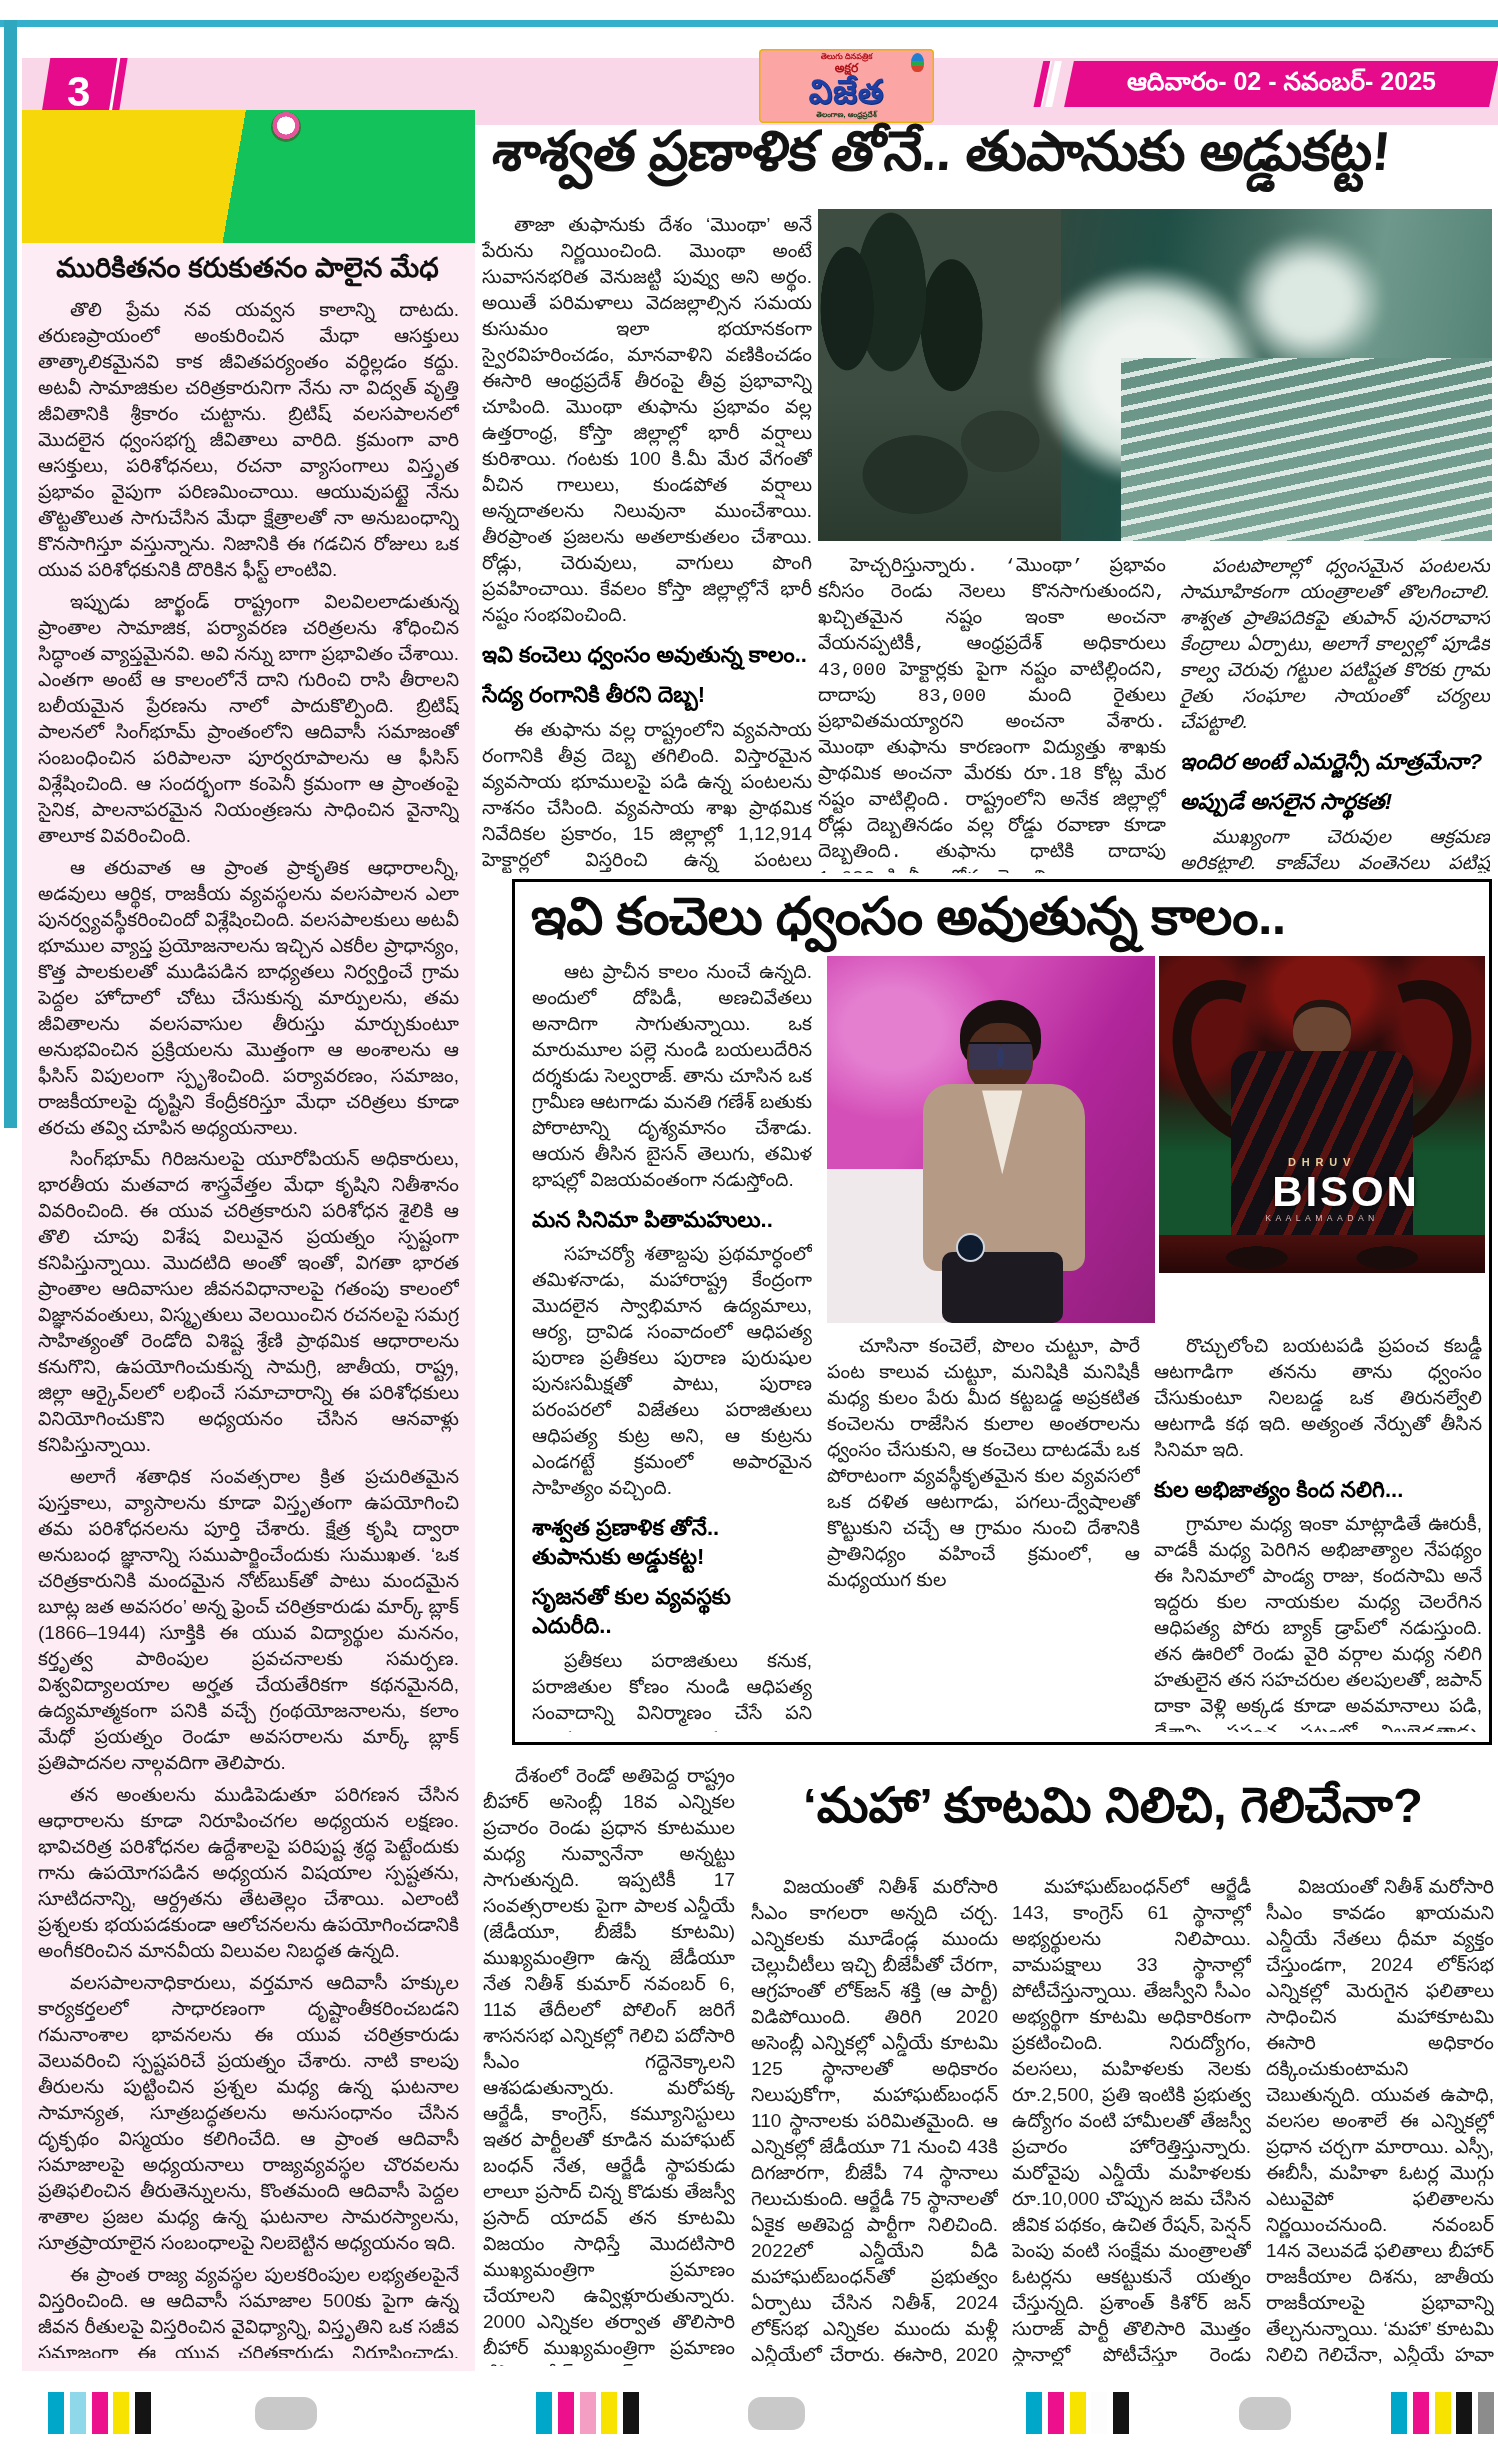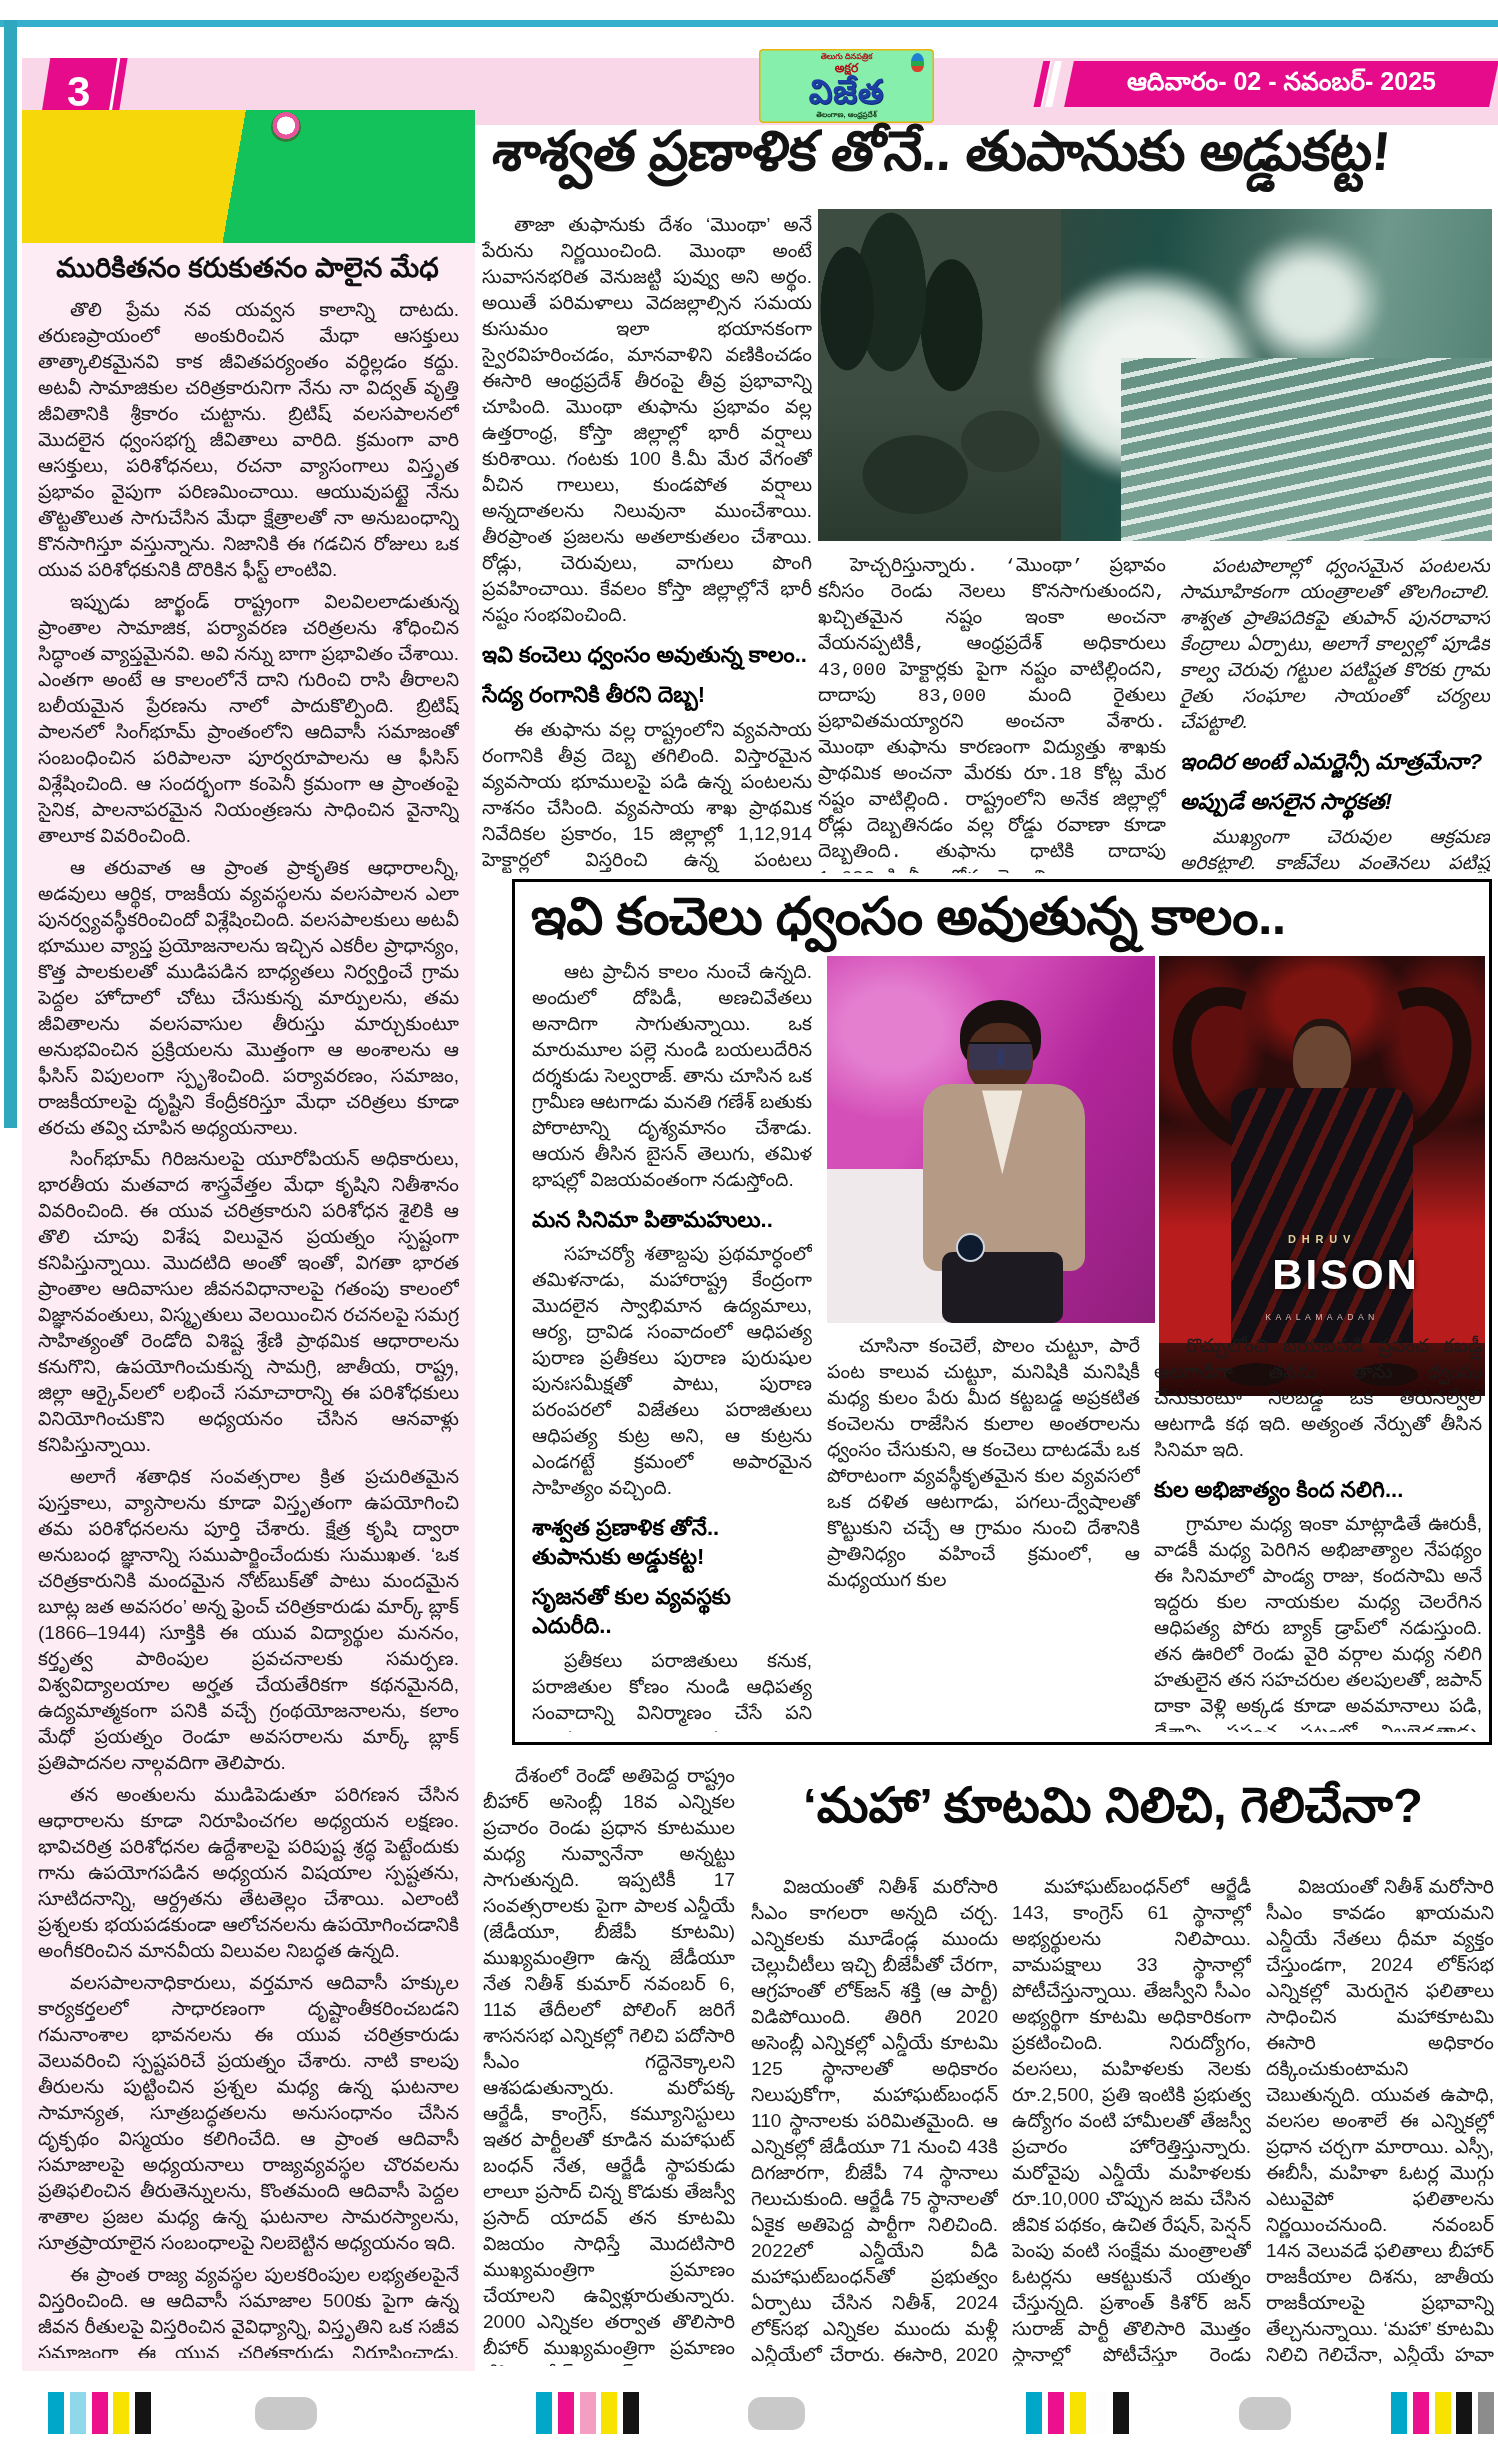--- a/index.html
+++ b/index.html
@@ -10,21 +10,21 @@
   }
   .abs{position:absolute;}
   
   .top-rule{left:0;top:20px;width:1499px;height:6.5px;background:#35b0cc;}
   .left-rule{left:4.4px;top:20px;width:12.3px;height:1108px;background:#2fa8bf;}
   
   .top-band{left:22px;top:58px;width:1477px;height:67px;background:#f9d7e9;}
   .page-badge{left:45px;top:58px;width:67px;height:67px;background:#e60b8a;transform:skewX(-9deg);
     display:flex;align-items:center;justify-content:center;border-right:3.6px solid #fff;box-shadow:7.3px 0 0 #e60b8a;}
   .page-badge span{color:#fff;font-size:42px;font-weight:bold;transform:skewX(9deg);}
-  .masthead{left:759px;top:49px;width:175px;height:74px;background:#86efac;border-radius:4.4px;
+  .masthead{left:759px;top:49px;width:175px;height:74px;background:#fca5a5;border-radius:4.4px;
     display:flex;flex-direction:column;align-items:center;justify-content:center;line-height:1.05;box-shadow:0 0 0 1.5px #e8b406 inset;}
   .masthead .tiny{font-size:8px;color:#b01116;font-weight:bold;}
   .masthead .pre{font-size:12.3px;color:#b01116;font-weight:bold;}
   .masthead .main{font-size:33px;color:#1d3fa3;font-weight:900;letter-spacing:0.7px;text-shadow:0.7px 0.7px 0 #0d2a73;}
   .masthead .bottom{font-size:7.3px;color:#143a16;font-weight:bold;margin-top:1.5px;}
   .peacock{position:absolute;right:10px;top:4.4px;width:13px;height:19px;border-radius:50% 50% 40% 40%;
     background:linear-gradient(180deg,#1f7fd0 0 40%,#24a84a 40% 70%,#d8412c 70% 100%);}
   .date-banner{left:1069px;top:61px;width:425px;height:46px;background:#e60b8a;transform:skewX(-12deg);
     display:flex;align-items:center;justify-content:center;}
   .date-banner .slash{position:absolute;left:-19px;top:0;width:7.3px;height:46px;background:#fff;box-shadow:-11.6px 0 0 #e60b8a,-10px 0 0 #fff;}
@@ -72,21 +72,21 @@
   .pd-man{position:absolute;left:26%;top:12%;width:56%;height:88%;}
   .pd-hair{position:absolute;left:26%;top:0;width:44%;height:22%;background:#17100e;border-radius:50% 50% 40% 40%;}
   .pd-face{position:absolute;left:30%;top:7%;width:36%;height:22%;background:#4f2c1d;border-radius:44%;}
   .pd-glasses{position:absolute;left:31%;top:13%;width:34%;height:8%;
     background:radial-gradient(circle at 25% 50%,rgba(40,60,120,.55) 0 38%,transparent 40%),radial-gradient(circle at 75% 50%,rgba(40,60,120,.55) 0 38%,transparent 40%);
     border-top:2.2px solid #111;}
   .pd-jacket{position:absolute;left:6%;top:26%;width:88%;height:58%;background:#b59a85;border-radius:27.6px 33px 14.5px 14.5px;}
   .pd-shirt{position:absolute;left:38%;top:28%;width:22%;height:26%;background:#efe7dc;clip-path:polygon(0 0,100% 0,50% 100%);}
   .pd-legs{position:absolute;left:16%;top:78%;width:66%;height:22%;background:#1d1a22;border-radius:10px;}
   .pd-watch{position:absolute;left:24%;top:72%;width:25px;height:25px;border-radius:50%;background:#0e1b2e;border:2.9px solid #cfd6df;}
-  .photo-poster{left:1159px;top:956px;width:326px;height:440px;overflow:hidden;background:#b91c1c;}
+  .photo-poster{left:1159px;top:956px;width:326px;height:317px;overflow:hidden;background:#14532d;}
   .pp-red{position:absolute;left:0;top:0;width:100%;height:62%;
     background:radial-gradient(116px 87px at 50% 18%,#7e1410 0 40%,rgba(126,20,16,0) 75%),
                radial-gradient(87px 116px at 12% 30%,#5f100e 0 50%,rgba(95,16,14,0) 80%),
                radial-gradient(87px 116px at 88% 30%,#5f100e 0 50%,rgba(95,16,14,0) 80%),
                linear-gradient(180deg,#2c0b0b 0 60%,rgba(44,11,11,0) 100%);}
   .pp-horn{position:absolute;top:6%;width:87px;height:138px;border:19px solid transparent;border-top-color:#1c0d0b;border-left-color:#1c0d0b;border-radius:50%;}
   .pp-horn.l{left:6%;transform:rotate(-28deg);}
   .pp-horn.r{right:6%;transform:rotate(28deg) scaleX(-1);}
   .pp-head{position:absolute;left:41%;top:16%;width:18%;height:16%;background:#6b4632;border-radius:46%;box-shadow:0 -7.3px 0 #241511;}
   .pp-body{position:absolute;left:22%;top:30%;width:56%;height:58%;border-radius:22px 22px 0 0;

